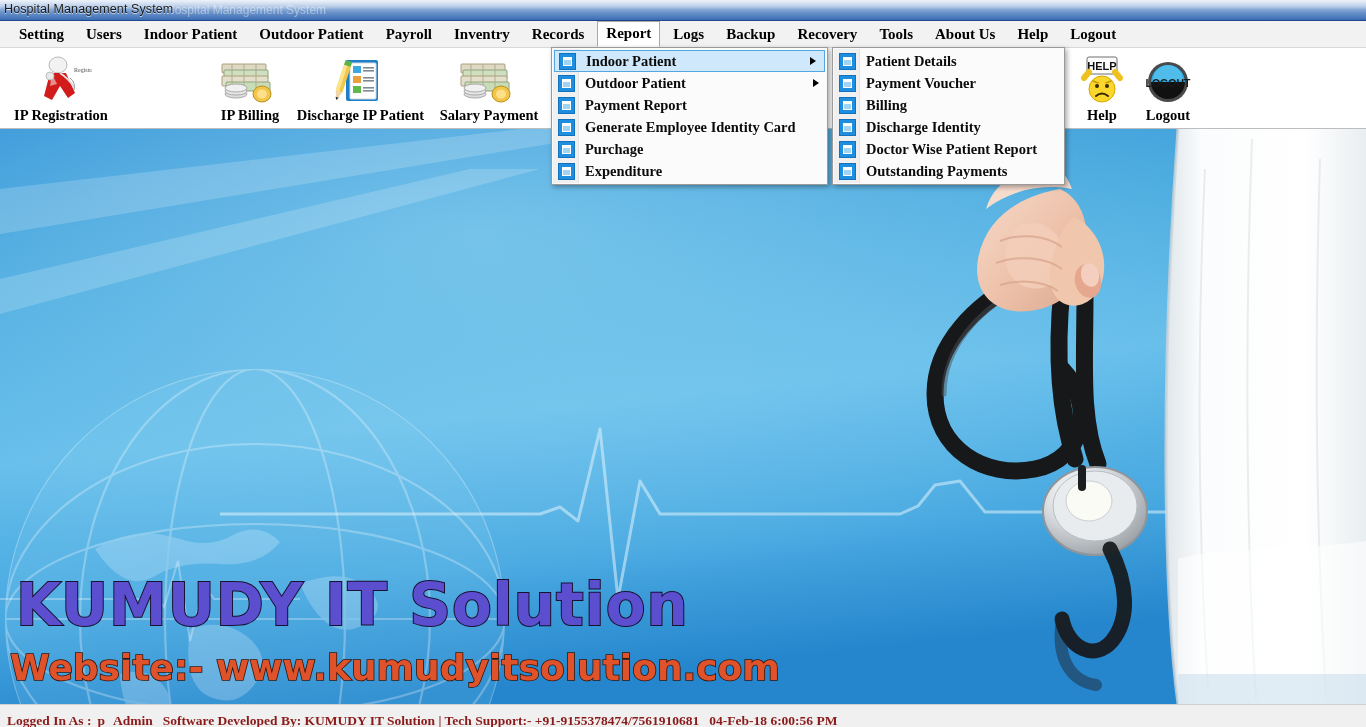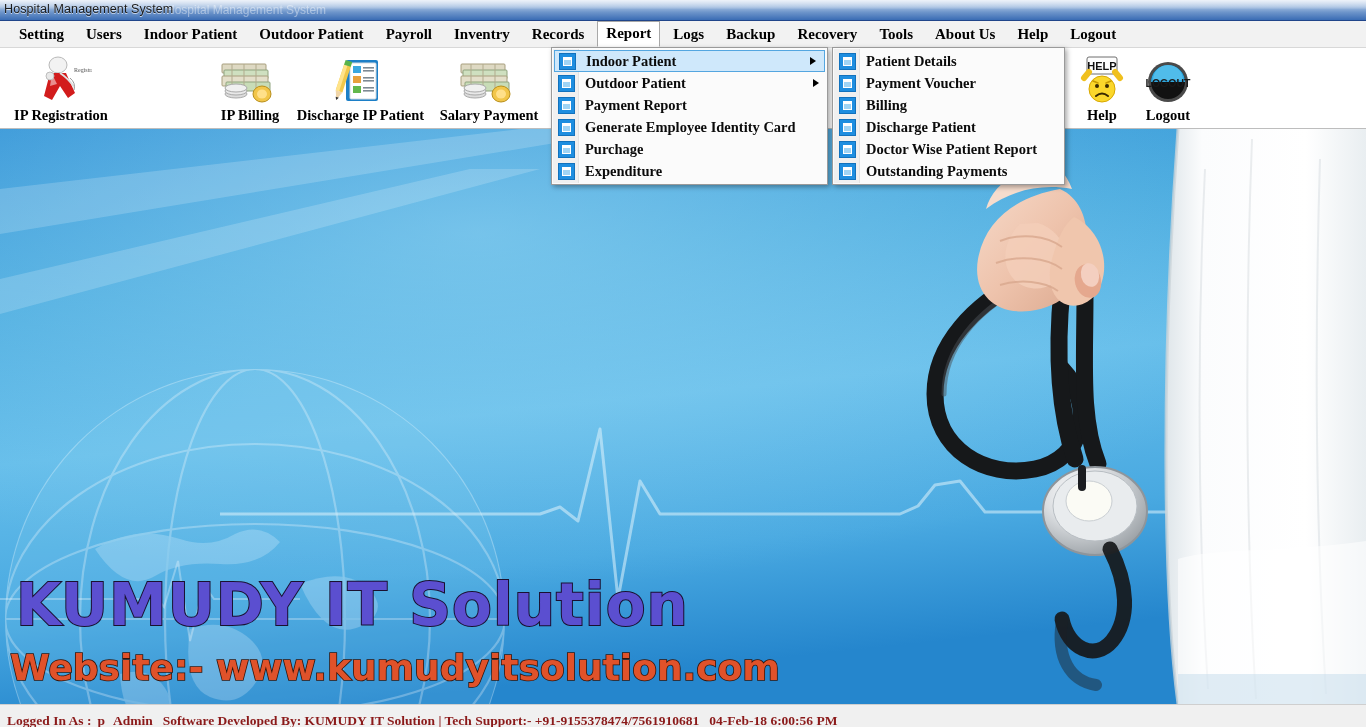--- a/index.html
+++ b/index.html
@@ -492,21 +492,21 @@
       <div class="dd-item">
         <span class="dd-ico">
           <i></i>
         </span>
         <span>Billing</span>
       </div>
       <div class="dd-item">
         <span class="dd-ico">
           <i></i>
         </span>
-        <span>Discharge Patient</span>
+        <span>Discharge Identity</span>
       </div>
       <div class="dd-item">
         <span class="dd-ico">
           <i></i>
         </span>
         <span>Doctor Wise Patient Report</span>
       </div>
       <div class="dd-item">
         <span class="dd-ico">
           <i></i>

